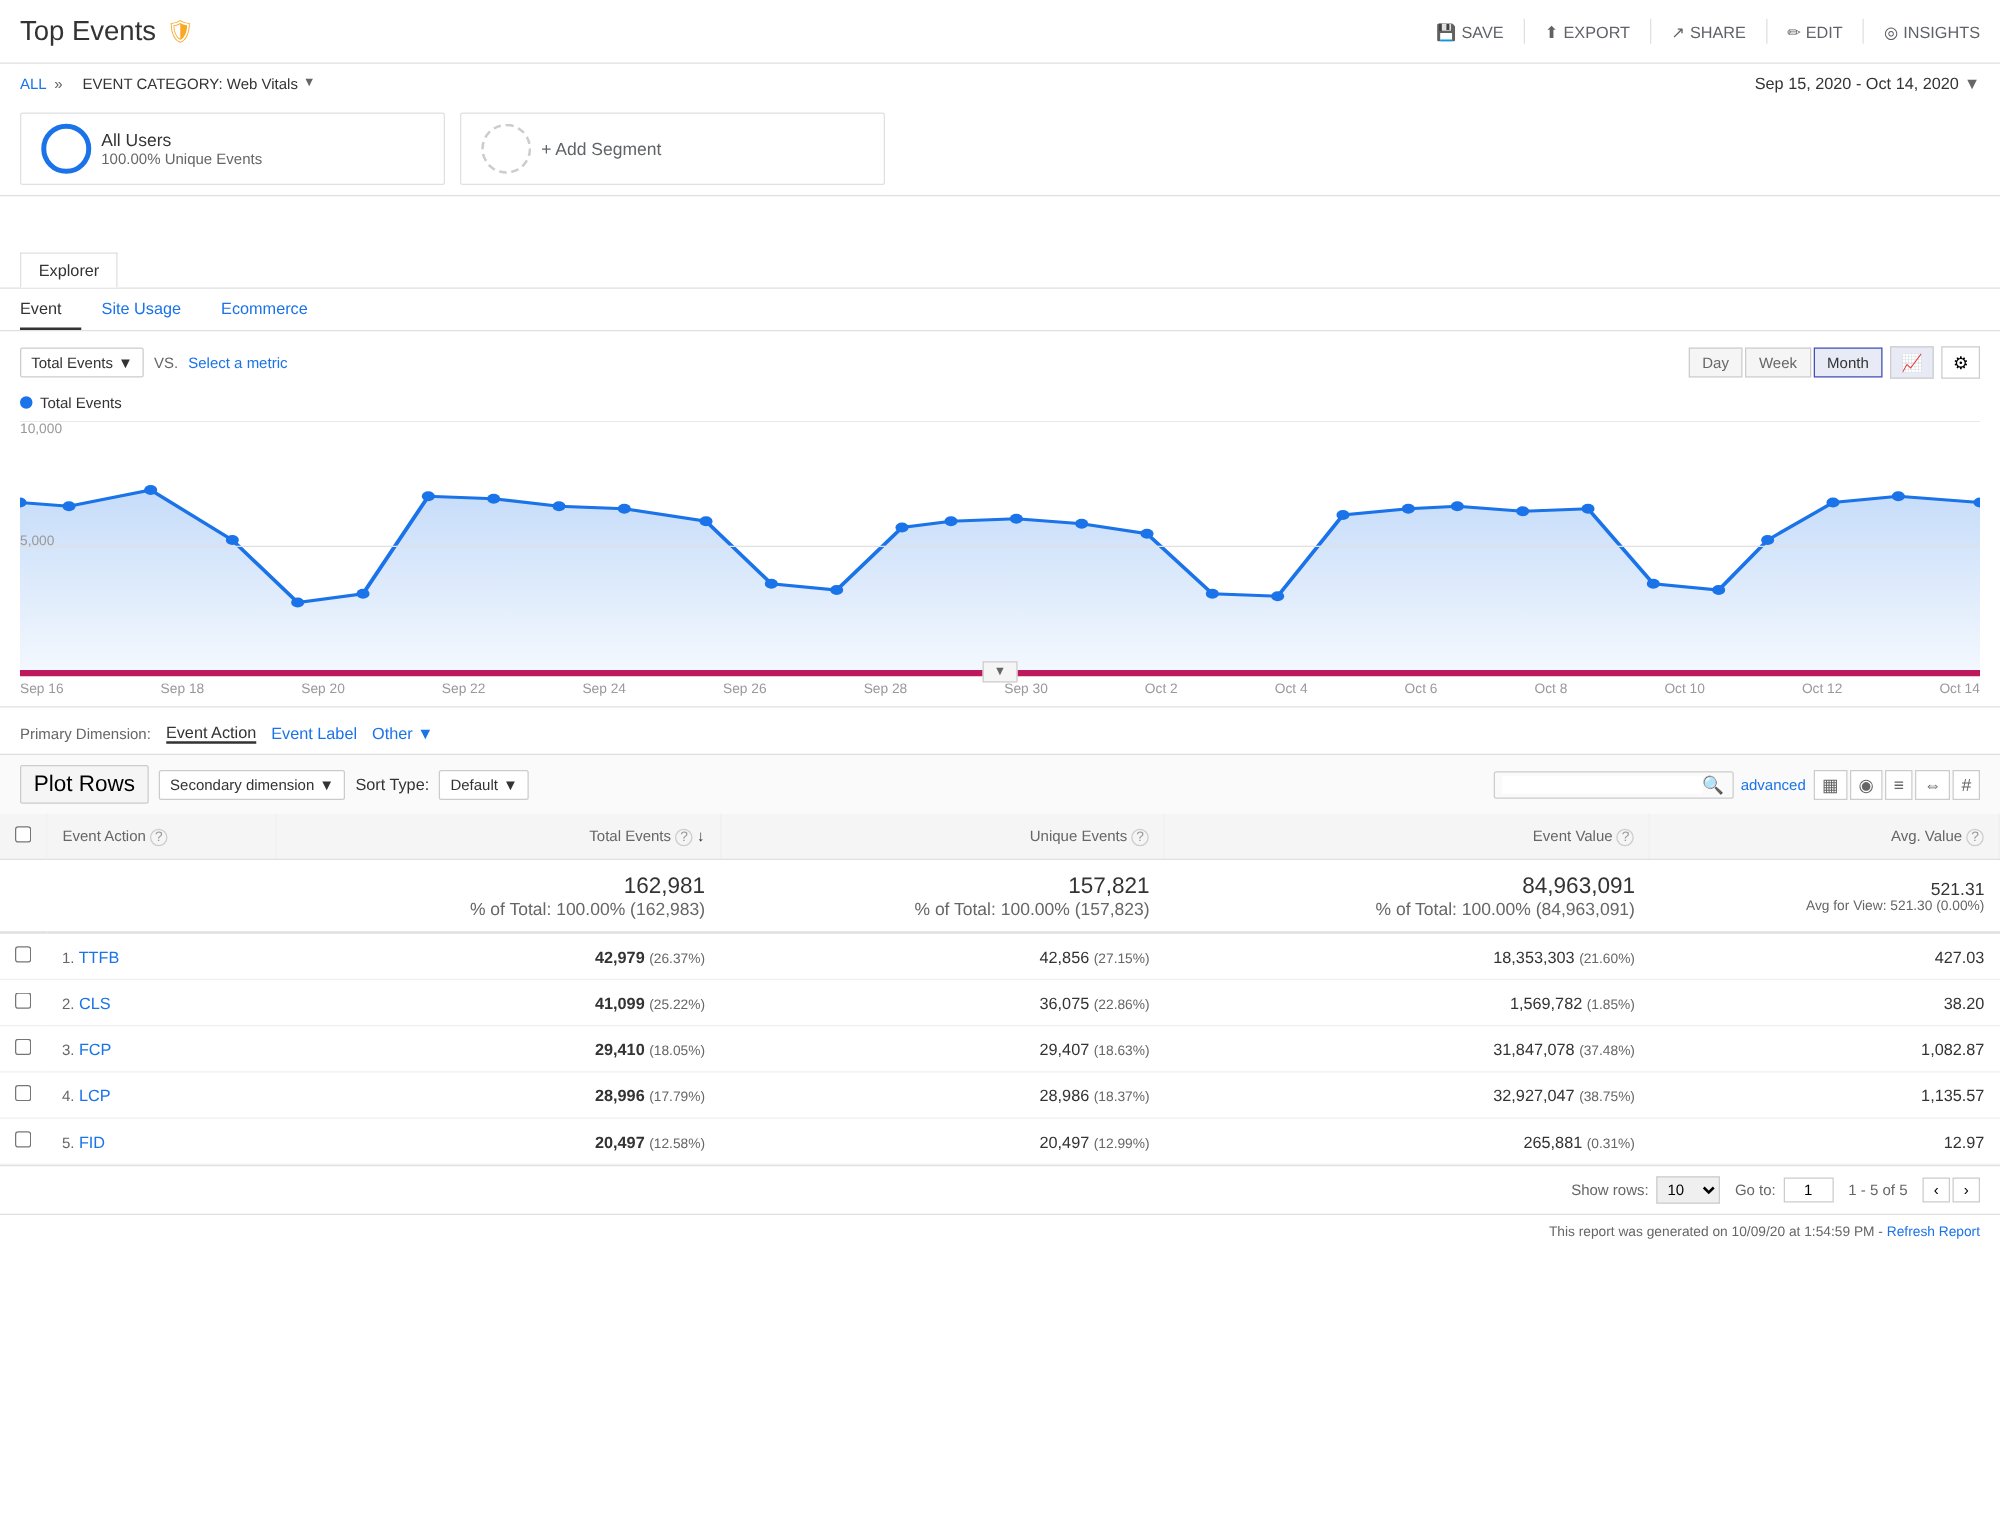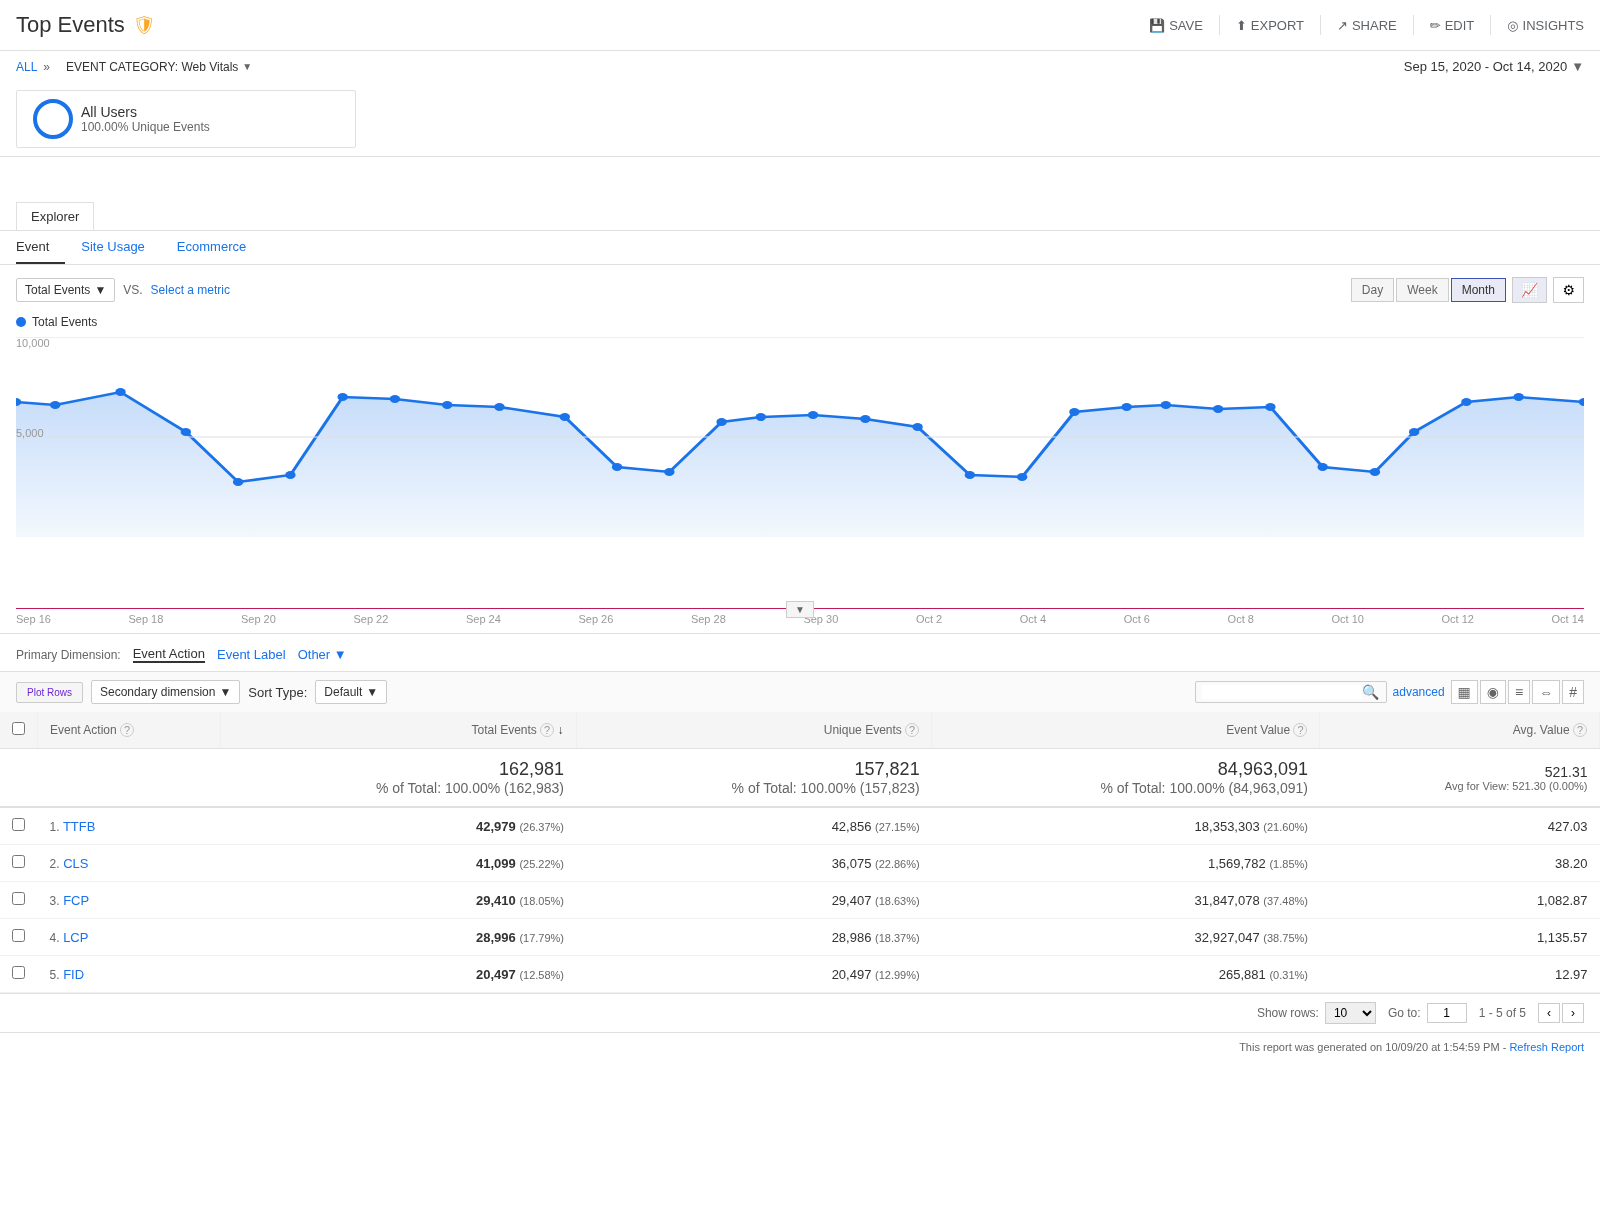--- a/index.html
+++ b/index.html
@@ -50,38 +50,38 @@
     .chart-controls-right { display: flex; align-items: center; gap: 2px; }
     .time-btn { padding: 4px 10px; border: 1px solid #ccc; background: #f5f5f5; cursor: pointer; font-size: 12px; color: #666; }
     .time-btn.active { background: #e8eaf6; border-color: #3f51b5; color: #333; font-weight: 500; }
     .chart-icon-btn { padding: 4px 8px; border: 1px solid #ccc; background: #fff; cursor: pointer; font-size: 14px; margin-left: 4px; }
     .chart-icon-btn.active { background: #e8eaf6; }
 
     
     .chart-container { padding: 0 16px; }
     .chart-legend { display: flex; align-items: center; gap: 6px; font-size: 12px; color: #333; margin-bottom: 8px; }
     .legend-dot { width: 10px; height: 10px; border-radius: 50%; background: #1a73e8; }
-    .chart-area { position: relative; height: 272px; border-bottom: 1px solid #be185d; }
+    .chart-area { position: relative; height: 204px; border-bottom: 5px solid #be185d; }
     .chart-svg { width: 100%; height: 200px; }
     .y-label { position: absolute; left: 0; font-size: 11px; color: #999; }
     .y-label.top { top: 0; }
     .y-label.mid { top: 90px; }
     .x-labels { display: flex; justify-content: space-between; padding: 4px 0 0; font-size: 11px; color: #999; }
     .chart-scroll-btn { position: absolute; bottom: -10px; left: 50%; transform: translateX(-50%); background: #f5f5f5; border: 1px solid #ccc; padding: 2px 8px; cursor: pointer; font-size: 10px; color: #666; }
 
     
     .primary-dim { display: flex; align-items: center; gap: 12px; padding: 12px 16px 8px; border-top: 1px solid #e0e0e0; margin-top: 8px; }
     .primary-dim-label { font-size: 12px; color: #666; }
     .primary-dim-item { font-size: 13px; color: #1a73e8; cursor: pointer; }
     .primary-dim-item.active { color: #333; border-bottom: 2px solid #333; font-weight: 500; }
 
     
     .table-controls { display: flex; align-items: center; justify-content: space-between; padding: 8px 16px; background: #fafafa; border-top: 1px solid #e0e0e0; }
     .table-controls-left { display: flex; align-items: center; gap: 8px; }
-    .plot-rows-btn { padding: 4px 10px; border: 1px solid #ccc; background: #f5f5f5; font-size: 10px; color: #6d28d9; cursor: pointer; border-radius: 2px; }
+    .plot-rows-btn { padding: 4px 10px; border: 1px solid #ccc; background: #f5f5f5; font-size: 18px; color: #000000; cursor: pointer; border-radius: 2px; }
     .secondary-dim-select { display: flex; align-items: center; gap: 4px; border: 1px solid #ccc; padding: 4px 8px; border-radius: 2px; background: #fff; font-size: 12px; cursor: pointer; }
     .sort-select { display: flex; align-items: center; gap: 4px; border: 1px solid #ccc; padding: 4px 8px; border-radius: 2px; background: #fff; font-size: 12px; cursor: pointer; }
     .table-controls-right { display: flex; align-items: center; gap: 6px; }
     .search-box { display: flex; align-items: center; border: 1px solid #ccc; border-radius: 2px; padding: 2px 6px; }
     .search-box input { border: none; outline: none; font-size: 12px; width: 160px; }
     .search-icon { color: #666; font-size: 14px; cursor: pointer; }
     .advanced-link { color: #1a73e8; font-size: 12px; cursor: pointer; }
     .view-btns { display: flex; gap: 2px; }
     .view-btn { padding: 3px 6px; border: 1px solid #ccc; background: #fff; cursor: pointer; font-size: 14px; color: #666; }
 
@@ -173,20 +173,27 @@
     <span class="arrow-down">▼</span>
   </div>
 </div>
 
 <div class="segments">
   <div class="segment">
     <div class="segment-circle blue"></div>
     <div class="segment-info">
       <span class="segment-name">All Users</span>
       <span class="segment-pct">100.00% Unique Events</span>
+    </div>
+  </div>
+  <div class="segment">
+    <div class="segment-circle gray">
+    </div>
+    <div class="add-segment">
+      <span>+ Add Segment</span>
     </div>
   </div>
 </div>
 
 <div class="explorer-tabs">
   <div class="explorer-tab-header">Explorer</div>
 </div>
 <div style="padding: 0 16px; border-bottom: 1px solid #e0e0e0;">
   <div style="display:flex; gap: 16px;">
     <div class="explorer-nav-item active">Event</div>

